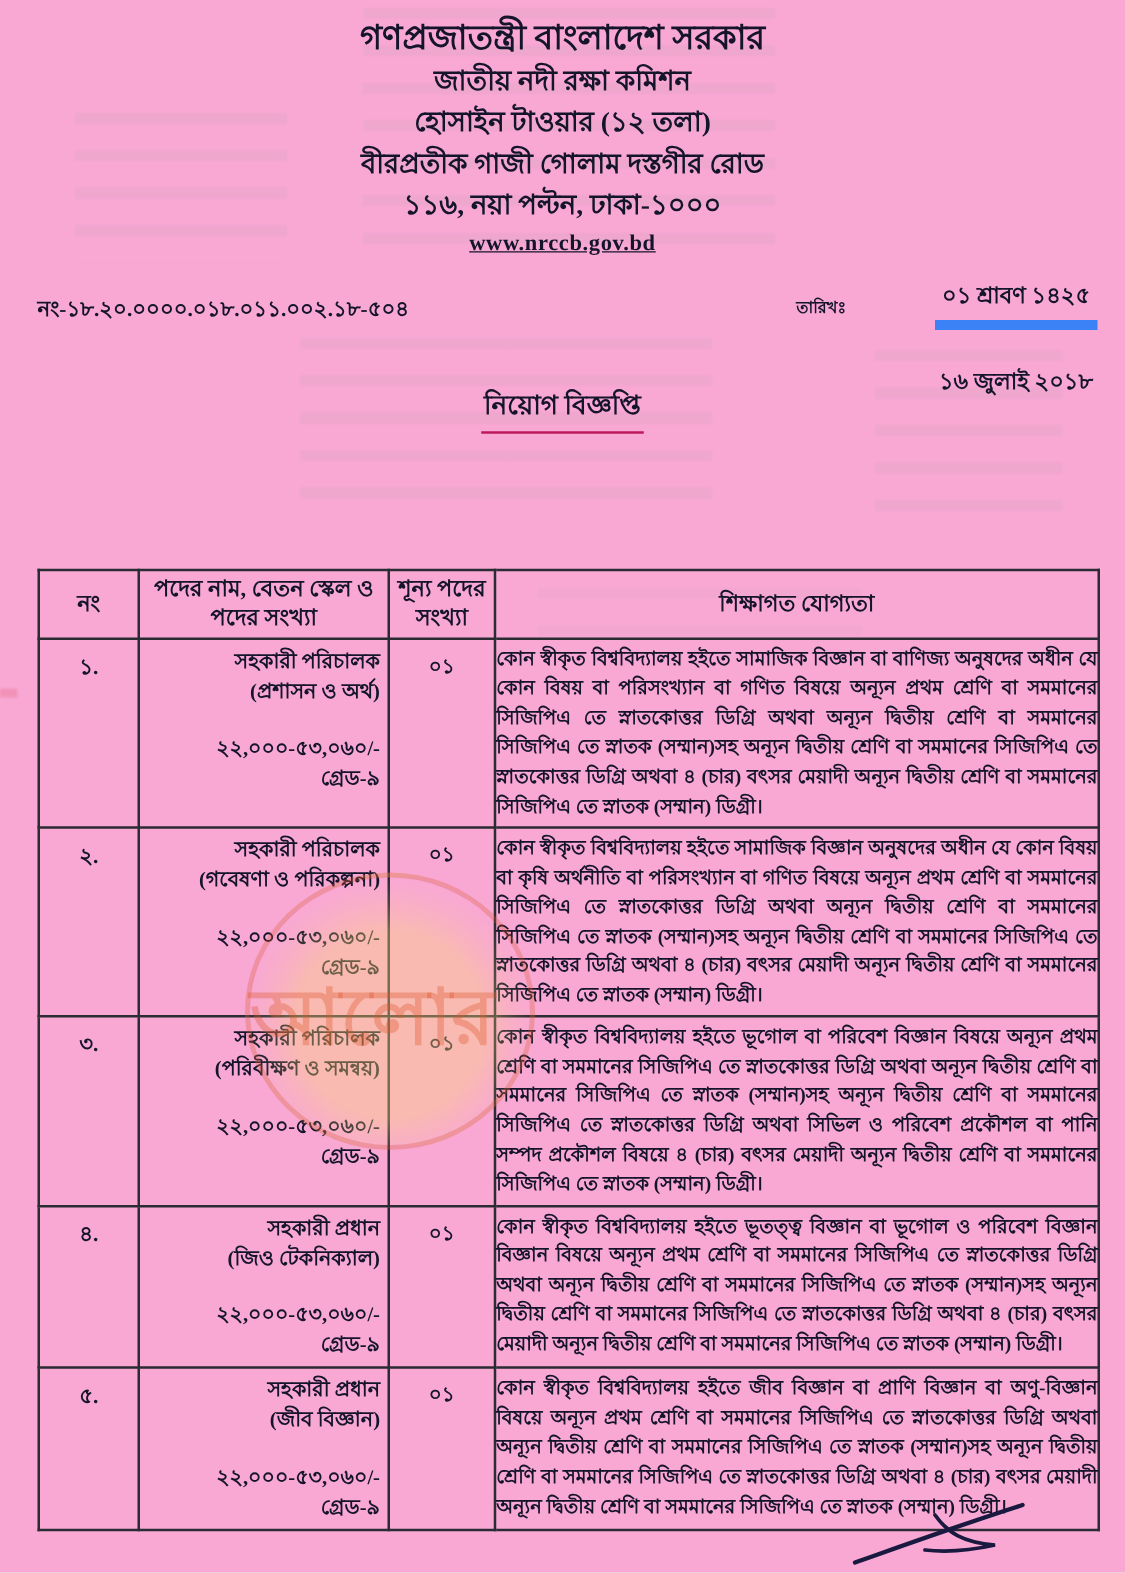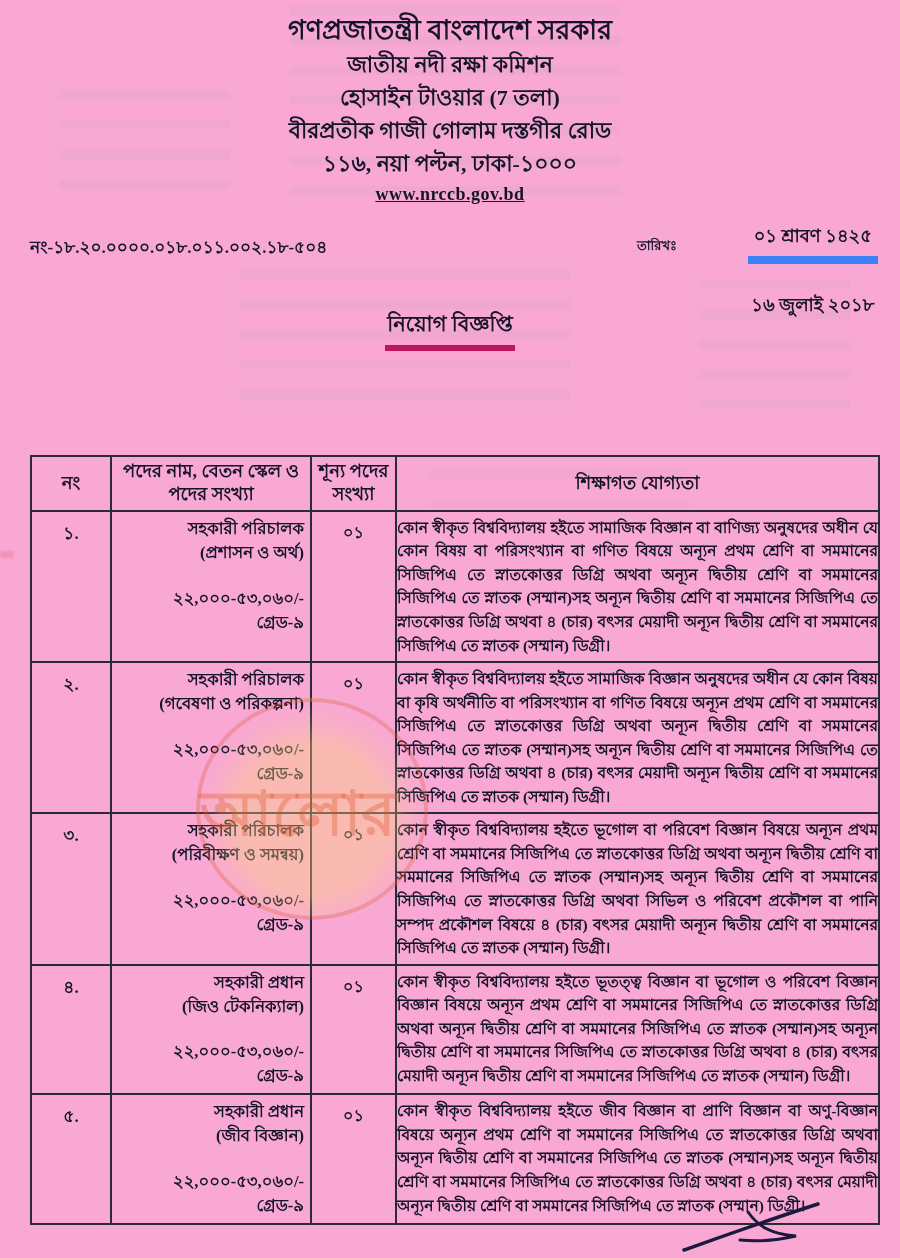--- a/index.html
+++ b/index.html
@@ -47,21 +47,21 @@
   .date-stack .d-top { padding: 0 6px 3px; border-bottom: 8px solid #3b82f6; }
   .date-stack .d-bottom { padding-top: 3px; margin-top: 24px; }
 
   
   .notice-title {
     position: absolute; top: 308px; left: 0; right: 0; text-align: center;
   }
   .notice-title span {
     display: inline-block;
     font-size: 21px; font-weight: bold;
-    border-bottom: 6px solid #be185d;
+    border-bottom: 2px solid #be185d;
     padding: 0 2px 2px;
   }
 
   
   .intro {
     position: absolute; top: 372px; left: 30px; width: 850px;
     font-size: 18px; line-height: 1.7; text-align: justify;
     text-indent: 56px; font-weight: bold;
   }
 
@@ -129,21 +129,21 @@
   <div class="bleed" style="left:290px; top:6px;  width:330px; height:200px;"></div>
   <div class="bleed" style="left:60px;  top:90px; width:170px; height:120px;"></div>
   <div class="bleed" style="left:240px; top:270px; width:330px; height:150px;"></div>
   <div class="bleed" style="left:700px; top:280px; width:150px; height:140px;"></div>
   <div class="bleed" style="left:430px; top:470px; width:260px; height:60px; opacity:.35;"></div>
   <div class="pink-mark"></div>
 
   <div class="letterhead">
     <div class="lh-gov">গণপ্রজাতন্ত্রী বাংলাদেশ সরকার</div>
     <div class="lh-line">জাতীয় নদী রক্ষা কমিশন</div>
-    <div class="lh-line">হোসাইন টাওয়ার (7 তলা)</div>
+    <div class="lh-line">হোসাইন টাওয়ার (১২ তলা)</div>
     <div class="lh-line">বীরপ্রতীক গাজী গোলাম দস্তগীর রোড</div>
     <div class="lh-line">১১৬, নয়া পল্টন, ঢাকা-১০০০</div>
     <div class="lh-web">www.nrccb.gov.bd</div>
   </div>
 
   <div class="memo-row">
     <span class="memo-no">নং-১৮.২০.০০০০.০১৮.০১১.০০২.১৮-৫০৪</span>
     <span class="date-label">তারিখঃ</span>
     <span class="date-stack">
       <span class="d-top" style="display:block">০১ শ্রাবণ ১৪২৫</span>

